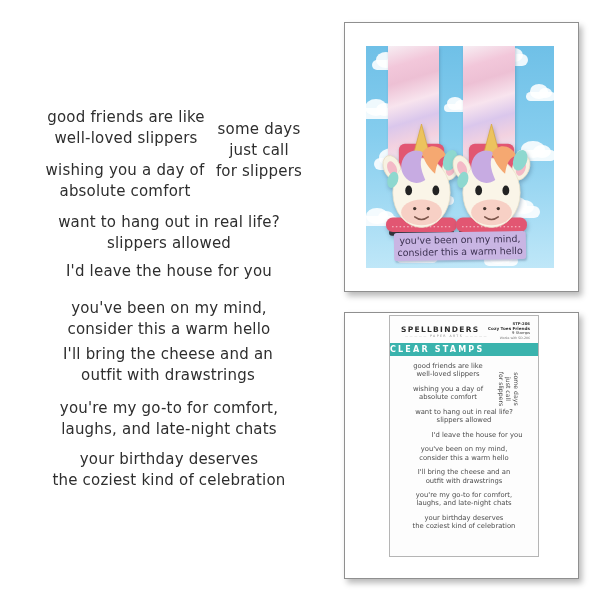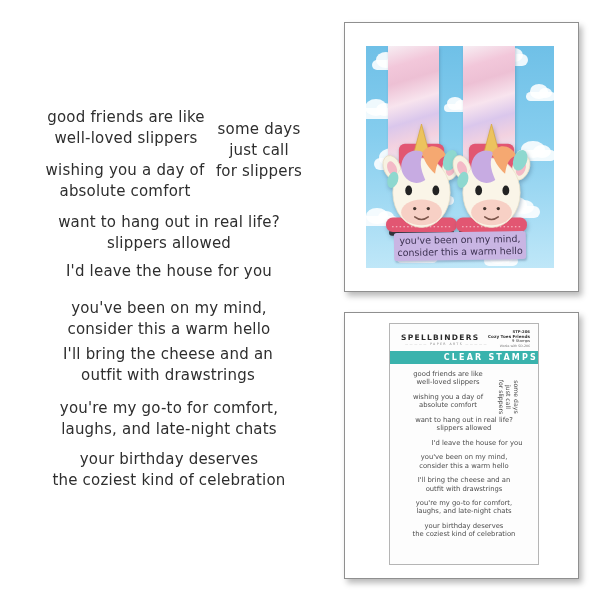--- a/index.html
+++ b/index.html
@@ -27,36 +27,36 @@
   .leg{position:absolute;top:0;height:126px;border-radius:0 0 3px 3px;
        background:linear-gradient(163deg,#f7eef3 0%,#f2c7da 16%,#edc0d4 28%,#f8e4ee 44%,
                   #dac7ec 58%,#f3d2e0 72%,#efe6f1 86%,#d8e5f3 100%);
        box-shadow:1px 2px 3px rgba(70,110,140,.35);}
   .slipper{position:absolute;width:83px;height:117px;filter:drop-shadow(1px 2px 2px rgba(60,90,120,.4));}
   .card-label{position:absolute;left:28px;top:186px;width:132px;padding:2px 0 3px;
               background:#c9b5e3;border-radius:3px;transform:rotate(-1deg);
               text-align:center;color:#3e3353;font-size:9.5px;line-height:11.5px;
               box-shadow:1px 2px 2px rgba(60,80,120,.3);}
   
-  .pkg{position:absolute;left:44px;top:10px;width:148px;height:240px;
+  .pkg{position:absolute;left:44px;top:2px;width:148px;height:240px;
        background:#fdfdfd;border:1px solid #b5b5b5;}
   .pkg-header{position:absolute;left:0;top:4px;width:100%;height:22px;}
   .brand{position:absolute;left:11px;top:5px;color:#2b2b2b;
          font-size:7.5px;font-weight:bold;letter-spacing:1.3px;white-space:nowrap;}
   .brand-tag{position:absolute;left:13px;top:14px;color:#8a8a8a;font-size:3.2px;
              letter-spacing:1.4px;white-space:nowrap;}
   .brand-tag::before,.brand-tag::after{content:"—————";margin:0 2px;color:#b5b5b5;}
   .pkg-meta{position:absolute;right:8px;top:2px;text-align:right;color:#333;line-height:4.6px;}
   .meta-sku{font-size:3.8px;font-weight:bold;}
   .meta-name{font-size:4.2px;font-weight:bold;}
   .meta-count{font-size:3.8px;}
   .meta-compat{font-size:3.2px;color:#777;}
   .pkg-banner{position:absolute;left:0;top:27px;width:100%;height:13px;background:#3ab3ad;
               color:#ffffff;font-weight:bold;font-size:8px;letter-spacing:2.2px;
-              text-align:right;line-height:13px;}
+              text-align:left;line-height:13px;}
   .pkg-sheet{position:absolute;left:6px;top:46px;width:136px;bottom:6px;
              color:#4c4c4c;font-size:6.8px;line-height:8.2px;text-align:center;}
   .pkg-phrase{margin-bottom:6.5px;white-space:nowrap;}
   .pkg-phrase.narrow{width:100px;margin-left:2px;}
   .pkg-phrase.indent{padding-left:26px;}
   .pkg-rot{position:absolute;left:130px;top:50px;width:46px;
            transform:rotate(90deg);transform-origin:0 0;
            font-size:6.2px;line-height:7.6px;text-align:center;color:#4c4c4c;white-space:nowrap;}
 </style>
 </head>

